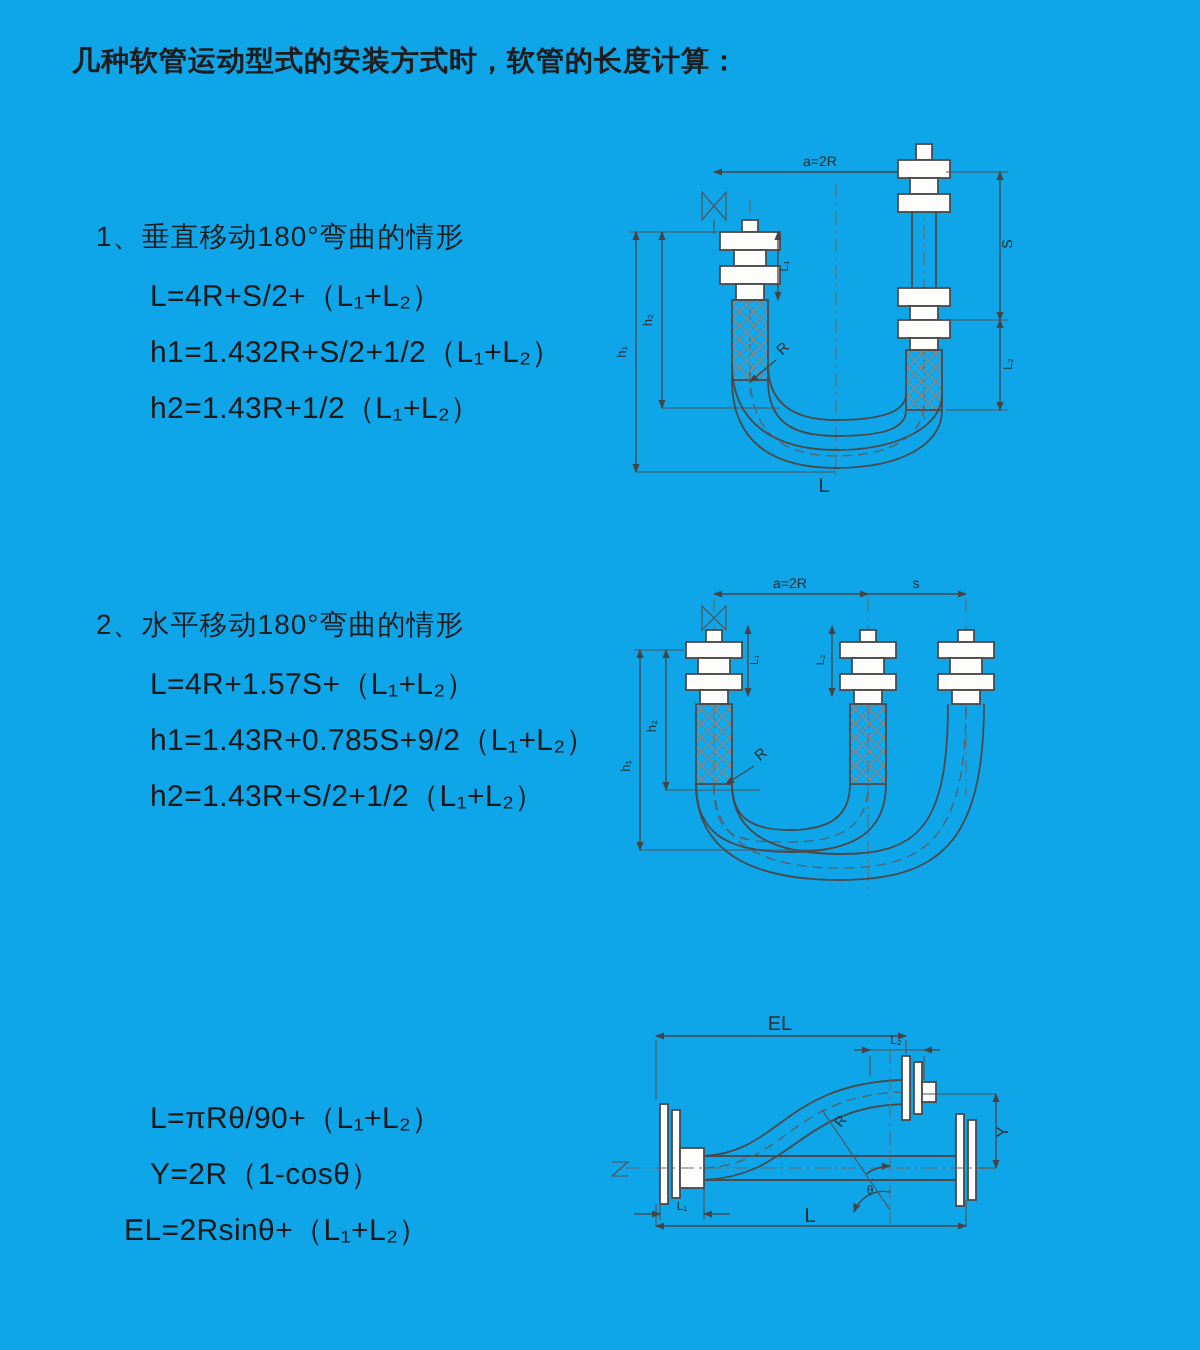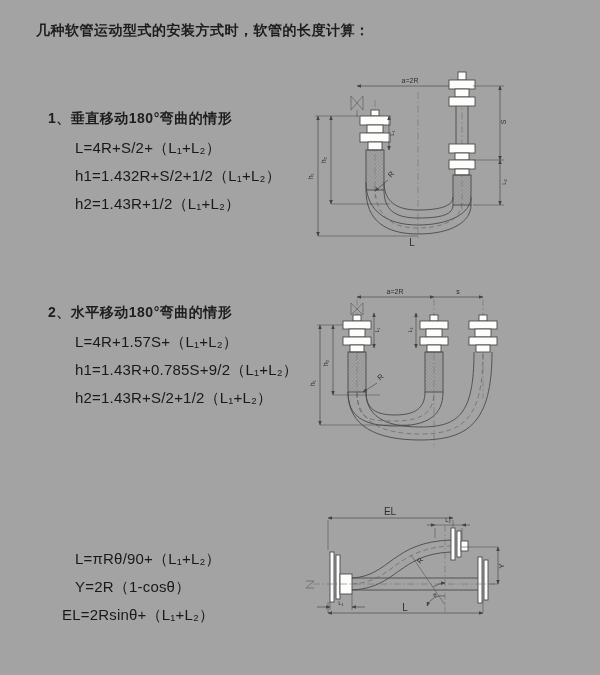--- a/index.html
+++ b/index.html
@@ -1,23 +1,23 @@
 <!DOCTYPE html>
 <html><head>
 <meta charset="utf-8">
 <style>
   html,body{margin:0;padding:0;background:#e8e8e8;}
   .page{
     position:relative;width:600px;height:675px;margin:0 auto;
-    background:#a3a3a3;overflow:hidden;
+    background:#0ea5e9;overflow:hidden;
     font-family:"Liberation Sans","DejaVu Sans",sans-serif;color:#1d1d1d;
   }
   .abs{position:absolute;}
   .doc-title{left:36px;top:22px;font-size:14px;font-weight:bold;letter-spacing:.5px;}
-  .sec-heading{font-size:14px;font-weight:bold;letter-spacing:.5px;}
+  .sec-heading{font-size:14px;font-weight:normal;letter-spacing:.5px;}
   .formula{font-size:15px;letter-spacing:.2px;color:#191919;white-space:nowrap;}
   svg{display:block;}
   svg text{font-family:"Liberation Sans","DejaVu Sans",sans-serif;fill:#2e2e2e;}
   .ln{stroke:#4a4a4a;stroke-width:.9;fill:none;}
   .thin{stroke:#555;stroke-width:.6;fill:none;}
   .dim{stroke:#444;stroke-width:.65;fill:none;}
   .cl{stroke:#6a6a6a;stroke-width:.55;fill:none;stroke-dasharray:7 2.5 1.5 2.5;}
   .dash{stroke:#5c5c5c;stroke-width:.6;fill:none;stroke-dasharray:5 3;}
   .fit{fill:#fdfdfc;stroke:#4a4a4a;stroke-width:.9;}
 </style>

